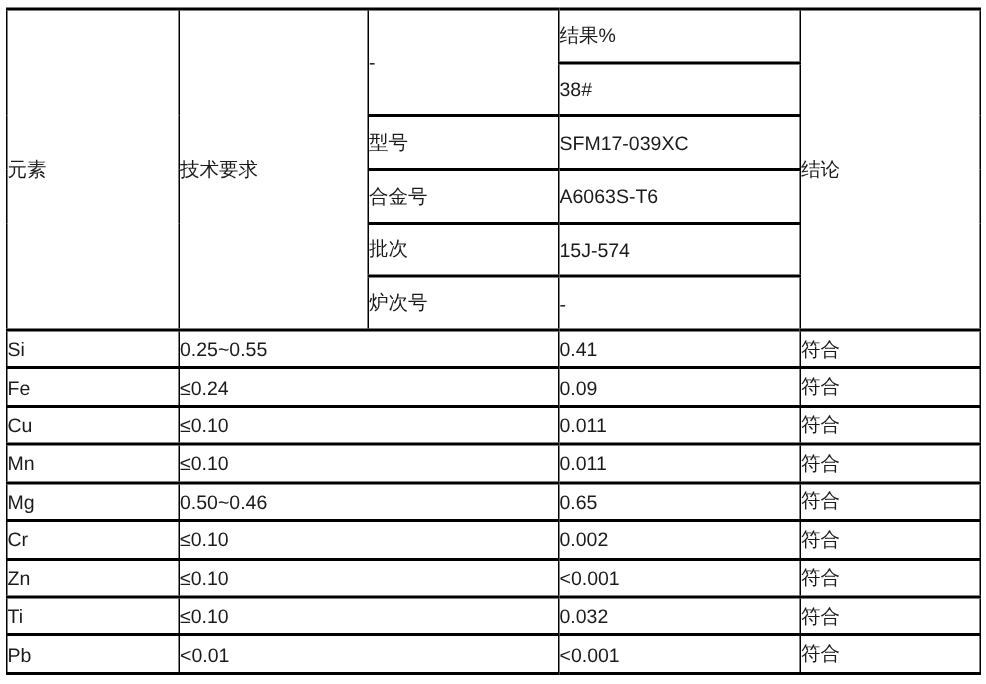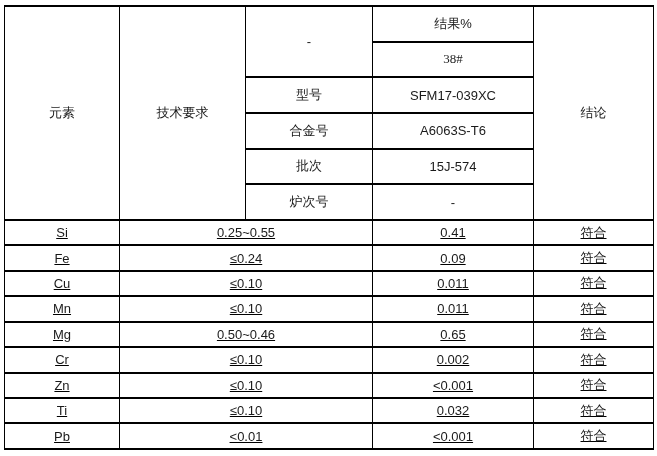--- a/index.html
+++ b/index.html
@@ -20,34 +20,34 @@
   table.report {
     border-collapse: collapse;
     table-layout: fixed;
     width: 649px;
     height: 445px;
   }
   table.report td {
     border: 1px solid #000000;
     border-top-width: 2px;
     border-bottom-width: 2px;
-    text-align: center;
+    text-align: left;
     vertical-align: middle;
     font-size: 13px;
     color: #1a1a1a;
     padding: 0;
     overflow: hidden;
     white-space: nowrap;
   }
   
   td.thin-bottom { border-bottom-width: 1px; }
-  td.thin-top    { border-top-width: 1px; font-family: Liberation Serif, serif; }
+  td.thin-top    { border-top-width: 1px; }
 
   tr.hrow  { height: 28px; }
-  tr.drow  { height: 15px; text-decoration: underline; }
+  tr.drow  { height: 15px; }
 </style>
 </head>
 <body>
 
 <div class="page">
   <table class="report">
     <colgroup>
       <col style="width:115px">
       <col style="width:126px">
       <col style="width:127px">

